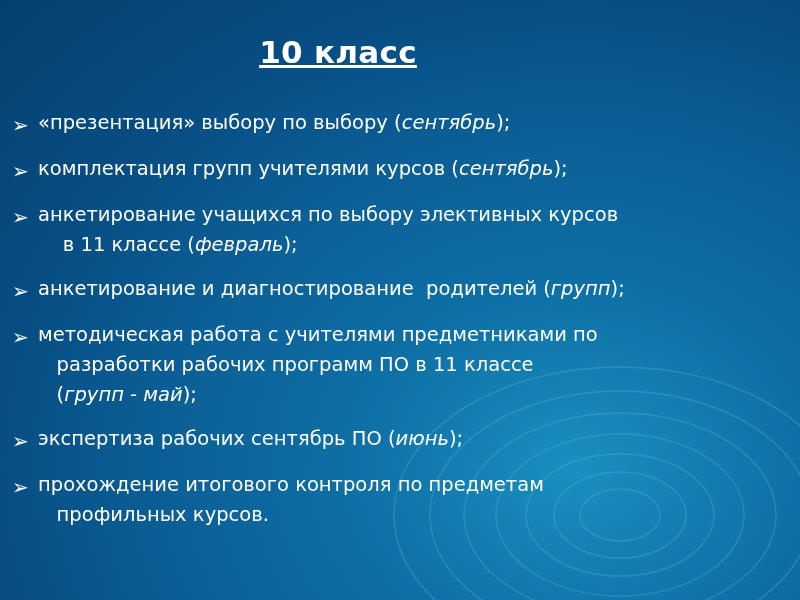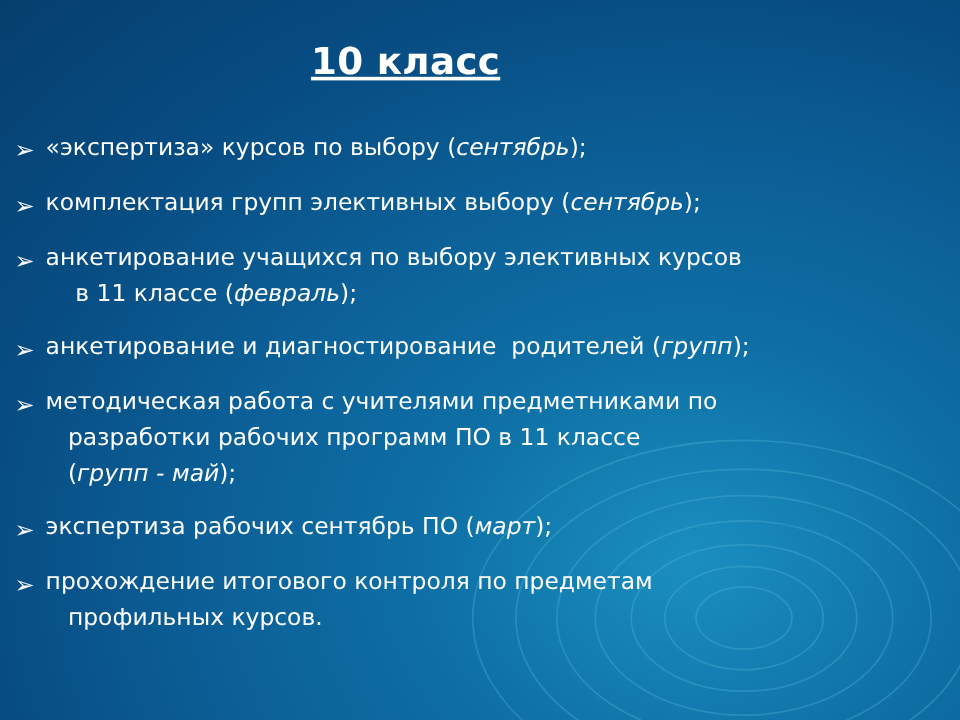--- a/index.html
+++ b/index.html
@@ -95,26 +95,26 @@
       </g>
     </svg>
   </div>
 
   <div class="title">10 класс</div>
 
   <div class="content">
 
     <div class="bullet-row">
       <span class="marker">➢</span>
-      <span class="btext"><span>«экспертиза» курсов по выбору (</span><i>сентябрь</i><span>);</span></span>
+      <span class="btext"><span>«презентация» выбору по выбору (</span><i>сентябрь</i><span>);</span></span>
     </div>
 
     <div class="bullet-row">
       <span class="marker">➢</span>
-      <span class="btext"><span>комплектация групп элективных выбору (</span><i>сентябрь</i><span>);</span></span>
+      <span class="btext"><span>комплектация групп учителями курсов (</span><i>сентябрь</i><span>);</span></span>
     </div>
 
     <div class="bullet-row">
       <span class="marker">➢</span>
       <span class="btext"><span>анкетирование учащихся по выбору элективных курсов
     в 11 классе (</span><i>февраль</i><span>);</span></span>
     </div>
 
     <div class="bullet-row">
       <span class="marker">➢</span>
@@ -123,21 +123,21 @@
 
     <div class="bullet-row">
       <span class="marker">➢</span>
       <span class="btext"><span>методическая работа с учителями предметниками по
    разработки рабочих программ ПО в 11 классе
    (</span><i>групп - май</i><span>);</span></span>
     </div>
 
     <div class="bullet-row">
       <span class="marker">➢</span>
-      <span class="btext"><span>экспертиза рабочих сентябрь ПО (</span><i>март</i><span>);</span></span>
+      <span class="btext"><span>экспертиза рабочих сентябрь ПО (</span><i>июнь</i><span>);</span></span>
     </div>
 
     <div class="bullet-row">
       <span class="marker">➢</span>
       <span class="btext"><span>прохождение итогового контроля по предметам
    профильных курсов.</span></span>
     </div>
 
   </div>
 </div>

